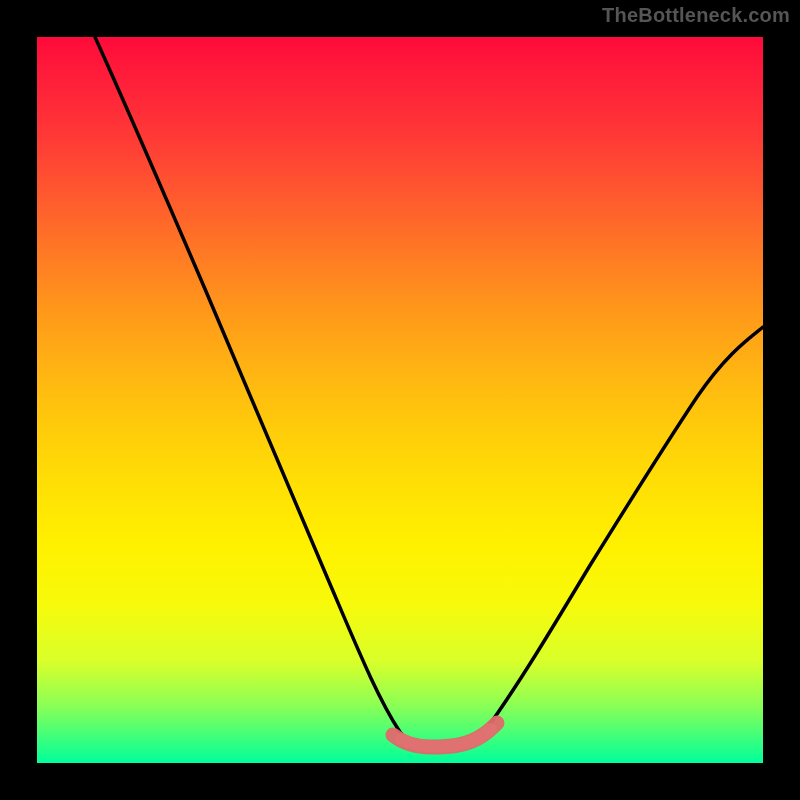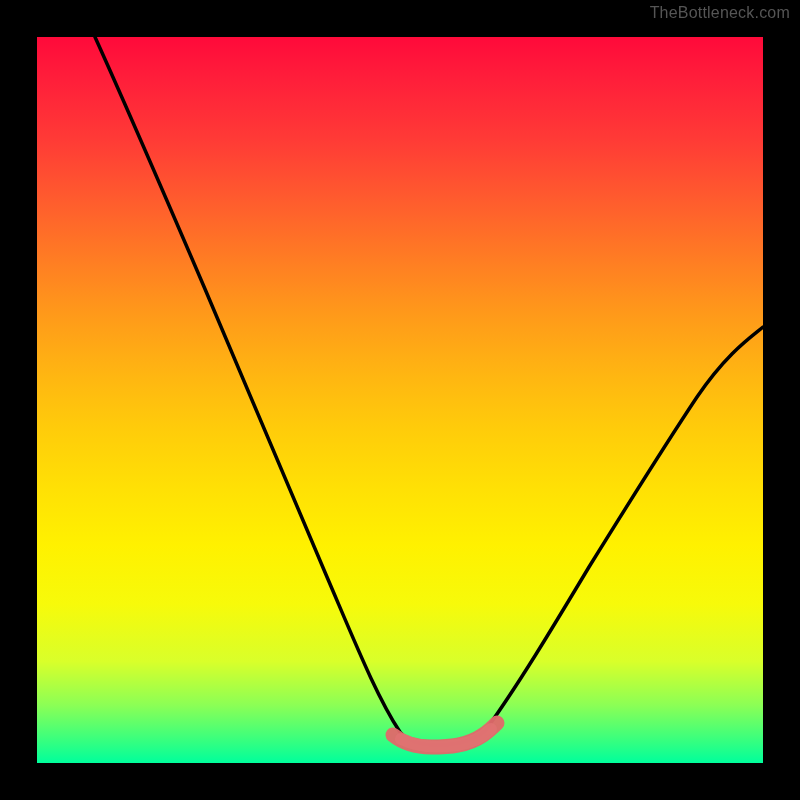--- a/index.html
+++ b/index.html
@@ -16,21 +16,21 @@
     #ffb412 46%,
     #ffcc0a 54%,
     #ffe005 62%,
     #fff100 70%,
     #f7fa0a 78%,
     #d9ff2a 86%,
     #8cff55 92%,
     #35ff80 97%,
     #00ff9c 100%)}
 svg{position:absolute;left:0;top:0}
-.wm{position:absolute;top:4px;right:10px;color:#555;font-size:16px;font-weight:400;letter-spacing:.2px}
+.wm{position:absolute;top:4px;right:10px;color:#555;font-size:20px;font-weight:700;letter-spacing:.2px}
 </style>
 </head>
 <body>
 
 <div class="stage">
   <div class="plot">
     <div class="grad"></div>
 
     <svg width="726" height="726" viewBox="0 0 726 726">
       <path d="M 58 0

